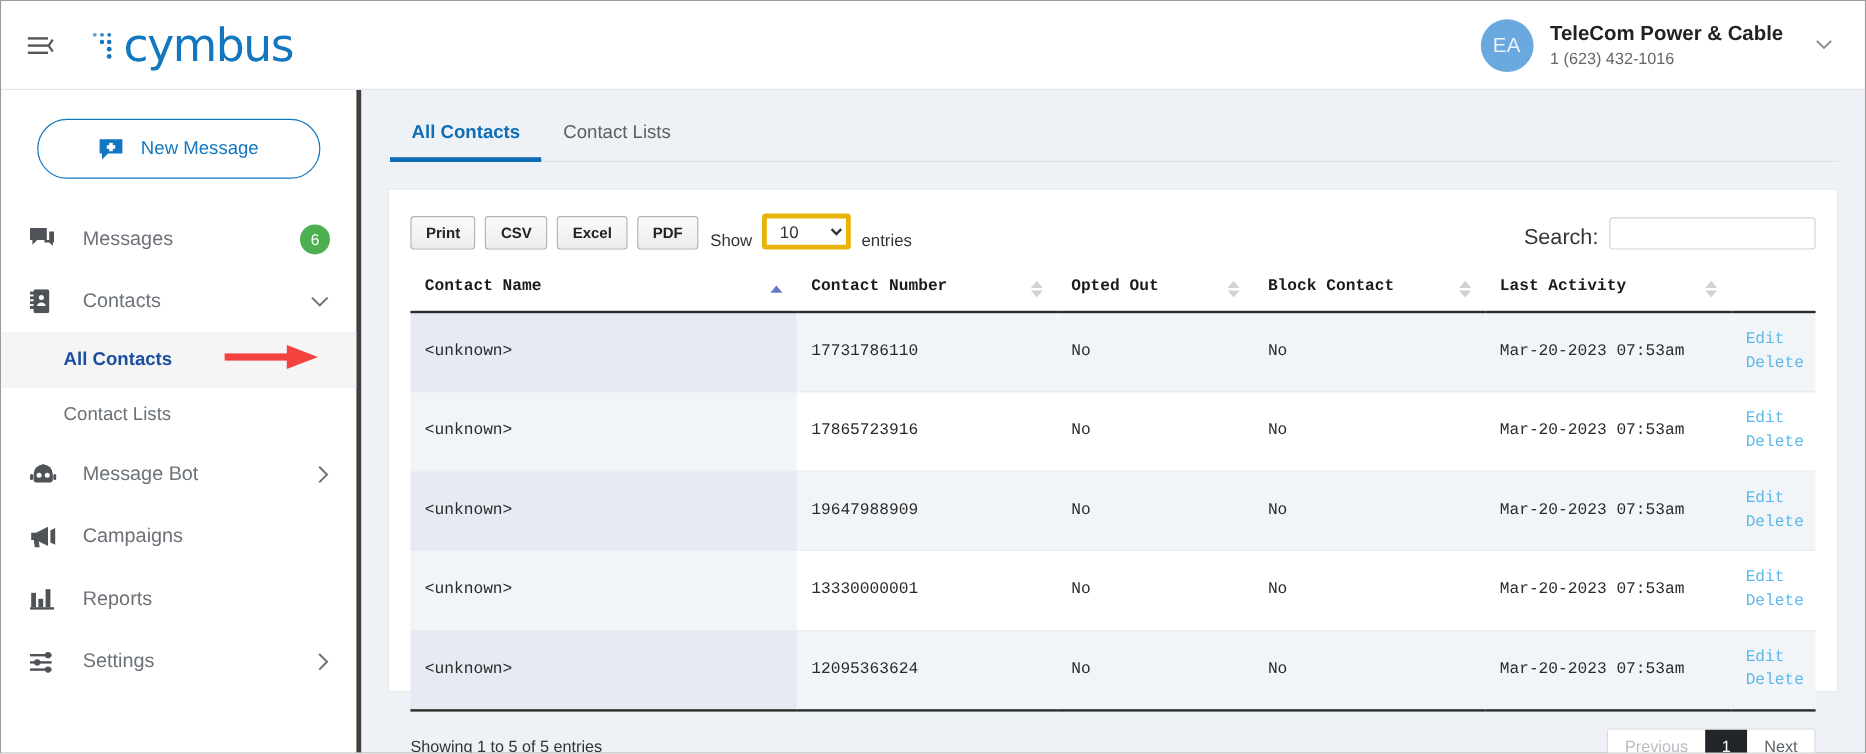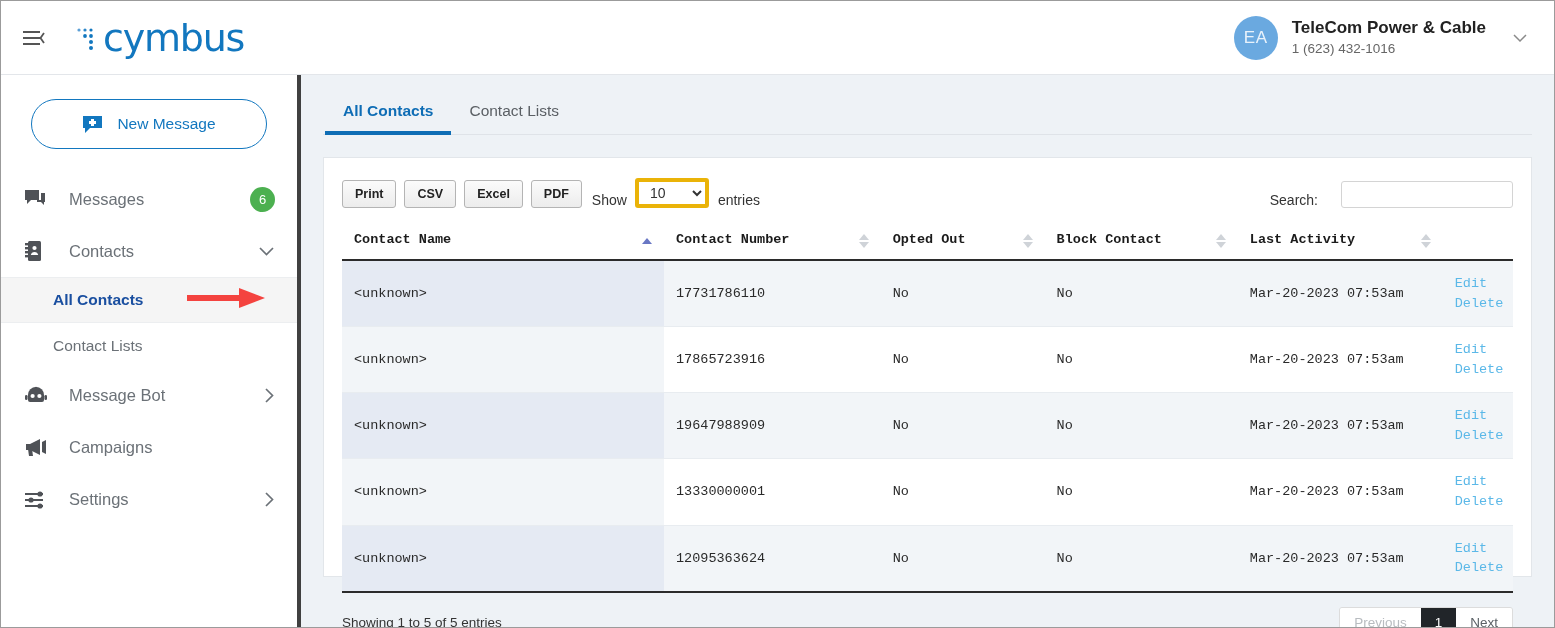--- a/index.html
+++ b/index.html
@@ -234,21 +234,21 @@
     border: 4px solid #eab308;
     border-radius: 3px;
     font-size: 14px;
     color: #333;
     padding-left: 7px;
     background: #fff;
     font-family: "Liberation Sans", sans-serif;
   }
   .entries-label { font-size: 14px; color: #333; margin-left: 9px; }
   .toolbar-spacer { flex: 1; }
-  .search-label { font-size: 14px; color: #333; margin-right: 23px; }
+  .search-label { font-size: 18px; color: #333; margin-right: 9px; }
   .search-input {
     width: 172px;
     height: 27px;
     border: 1px solid #d4d4d4;
     border-radius: 3px;
     background: #fff;
     font-size: 13px;
     padding: 0 6px;
     color: #333;
     font-family: "Liberation Sans", sans-serif;
@@ -474,20 +474,31 @@
           <span class="nav-ico">
             <svg width="22" height="19" viewBox="0 0 22 19">
               <path d="M1 6 h4 l10 -5 v16 l-10 -5 h-4 z" fill="#4f5257"></path>
               <path d="M3 11 h4 l1 7 h-4 z" fill="#4f5257"></path>
               <path d="M17 4 l4 -2 v14 l-4 -2 z" fill="#4f5257"></path>
             </svg>
           </span>
           <span class="nav-label">Campaigns</span>
         </div>
 
+        <div class="nav-item">
+          <span class="nav-ico">
+            <svg width="22" height="19" viewBox="0 0 22 19">
+              <rect x="1" y="4" width="4" height="12" fill="#4f5257"></rect>
+              <rect x="7" y="9" width="4" height="7" fill="#4f5257"></rect>
+              <rect x="13" y="1" width="4" height="15" fill="#4f5257"></rect>
+              <rect x="0" y="16" width="20" height="2" fill="#4f5257"></rect>
+            </svg>
+          </span>
+          <span class="nav-label">Reports</span>
+        </div>
 
         <div class="nav-item">
           <span class="nav-ico">
             <svg width="22" height="19" viewBox="0 0 22 19">
               <rect x="0" y="3" width="18" height="2" fill="#4f5257"></rect>
               <rect x="0" y="9" width="18" height="2" fill="#4f5257"></rect>
               <rect x="0" y="15" width="18" height="2" fill="#4f5257"></rect>
               <circle cx="15" cy="4" r="2.6" fill="#4f5257"></circle>
               <circle cx="6" cy="10" r="2.6" fill="#4f5257"></circle>
               <circle cx="15" cy="16" r="2.6" fill="#4f5257"></circle>

